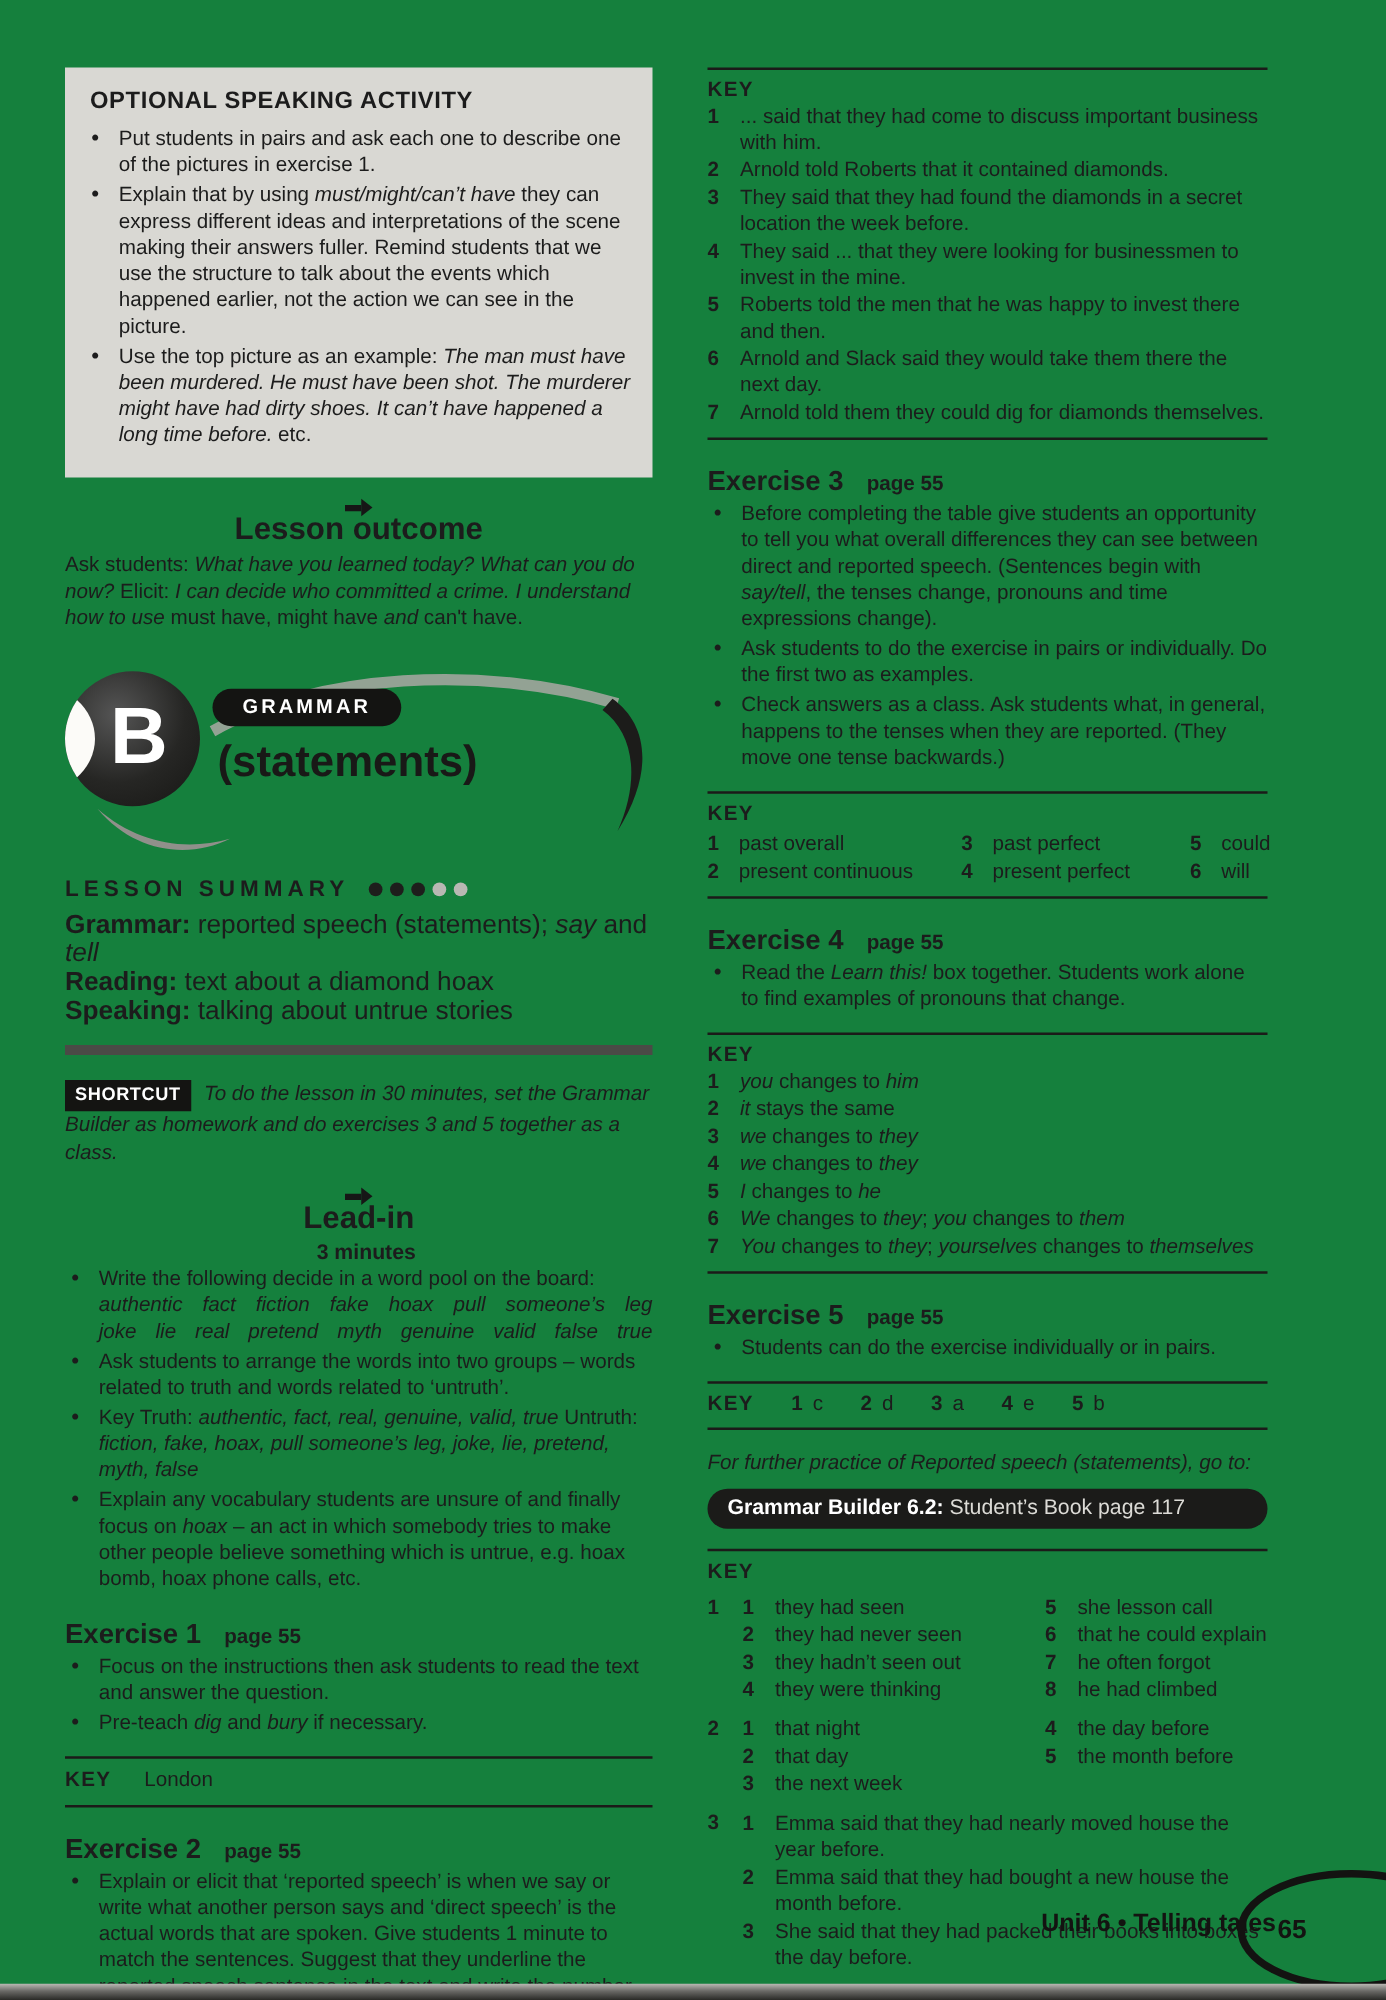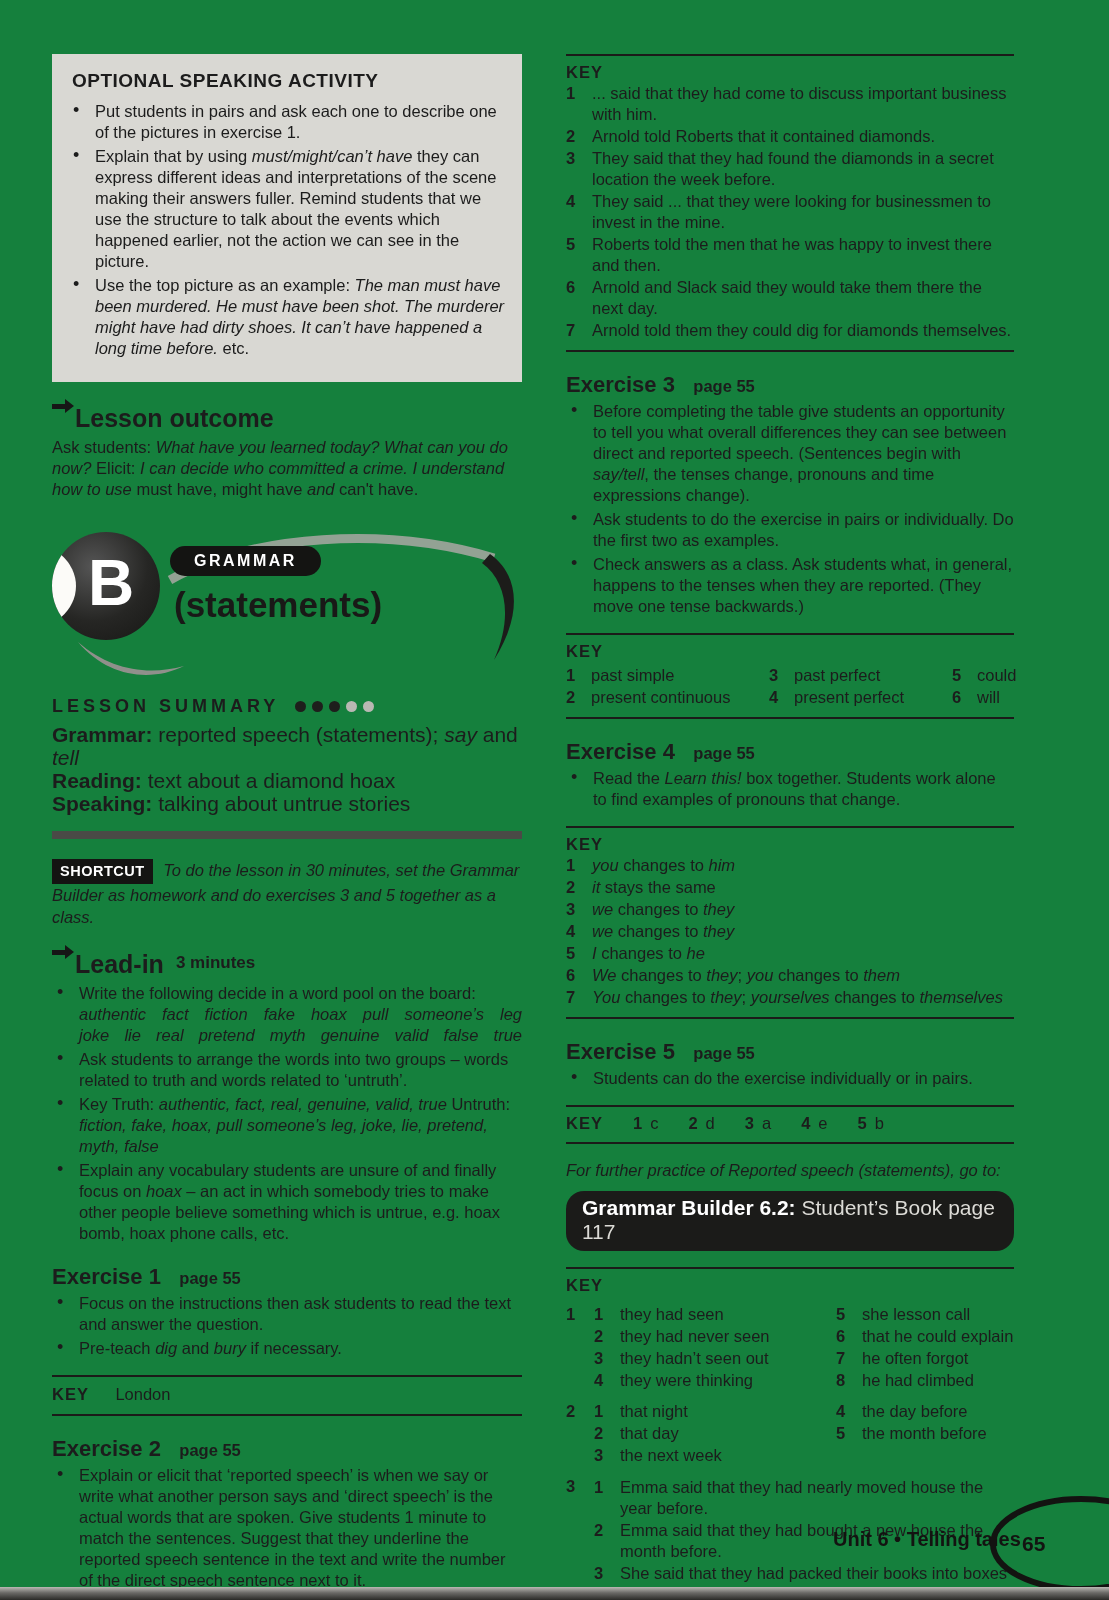--- a/index.html
+++ b/index.html
@@ -12,21 +12,21 @@
   .body-txt{font-size:16.5px;line-height:21px;}
   ul.bullets{list-style:none;margin:2px 0 0 0;padding:0;}
   ul.bullets li{position:relative;padding-left:27px;font-size:16.5px;line-height:21px;margin:0 0 3px 0;}
   ul.bullets li::before{content:"\2022";position:absolute;left:5px;top:-1px;font-size:18px;}
 
   
   .gray-box{background:#d9d8d3;padding:16px 16px 20px 16px;}
   .gray-box h2{margin:0 0 9px 4px;font-size:19px;letter-spacing:.5px;font-weight:bold;}
 
   
-  .sec-head{display:flex;align-items:flex-start;margin:22px 0 4px 0;}
+  .sec-head{display:flex;align-items:center;margin:22px 0 4px 0;flex-direction:column;}
   .arrow-icon{position:relative;width:13px;height:5px;background:#161616;margin-right:10px;flex:0 0 auto;}
   .arrow-icon::after{content:"";position:absolute;left:13px;top:-5px;border-left:9px solid #161616;
         border-top:7.5px solid transparent;border-bottom:7.5px solid transparent;}
   .sec-head .t{font-size:25px;font-weight:bold;}
   .sec-head .dur{font-size:17px;font-weight:bold;margin-left:12px;position:relative;top:3px;}
 
   
   .gram-header{position:relative;height:158px;margin-top:26px;}
   .swoosh{position:absolute;left:0;top:0;}
   .badge{position:absolute;left:0;top:6px;width:108px;height:108px;border-radius:50%;
@@ -71,21 +71,21 @@
   .key-inline{display:flex;align-items:baseline;font-size:16.5px;}
   .key-inline .pair{margin-left:30px;}
   .key-inline .pair .n{font-weight:bold;margin-right:8px;}
 
   .key-grid3{display:grid;grid-template-columns:25px 178px 25px 158px 25px auto;
      font-size:16.5px;line-height:22px;margin-top:3px;}
   .key-grid3 .n{font-weight:bold;}
 
   
   .further{font-size:16.5px;line-height:21px;margin:16px 0 10px 0;}
-  .builder-pill{background:#1b1b19;color:#fff;border-radius:18px;padding:5px 16px 7px 16px;font-size:21px;}
+  .builder-pill{background:#1b1b19;color:#fff;border-radius:18px;padding:5px 16px 7px 16px;font-size:17px;}
   .builder-pill .b1{font-weight:bold;}
   .builder-pill .b2{color:#dcdbd6;}
 
   
   .kg{display:grid;grid-template-columns:28px 1fr;margin-top:9px;}
   .kg > .gn{font-weight:bold;font-size:16.5px;line-height:21px;}
   .kg-body{display:grid;grid-template-columns:242px 1fr;}
   .kg-body .ki{grid-template-columns:26px 1fr;margin-top:0;margin-bottom:1px;}
   .kg3-items .ki{grid-template-columns:26px 1fr;}
 
@@ -240,21 +240,21 @@
     <ul class="bullets">
       <li><span>Before completing the table give students an opportunity to tell you what overall differences they can see between direct and reported speech. (Sentences begin with </span><span style="font-style: italic;">say/tell</span><span>, the tenses change, pronouns and time expressions change).</span></li>
       <li><span>Ask students to do the exercise in pairs or individually. Do the first two as examples.</span></li>
       <li><span>Check answers as a class. Ask students what, in general, happens to the tenses when they are reported. (They move one tense backwards.)</span></li>
     </ul>
 
     <div class="key-band">
       <div class="key-label">KEY</div>
       <div class="key-grid3">
         <span class="n">1</span>
-          <span>past simple</span>
+          <span>past overall</span>
         <span class="n">3</span>
           <span>past perfect</span>
         <span class="n">5</span>
           <span>could</span>
         <span class="n">2</span>
           <span>present continuous</span>
         <span class="n">4</span>
           <span>present perfect</span>
         <span class="n">6</span>
           <span>will</span>

